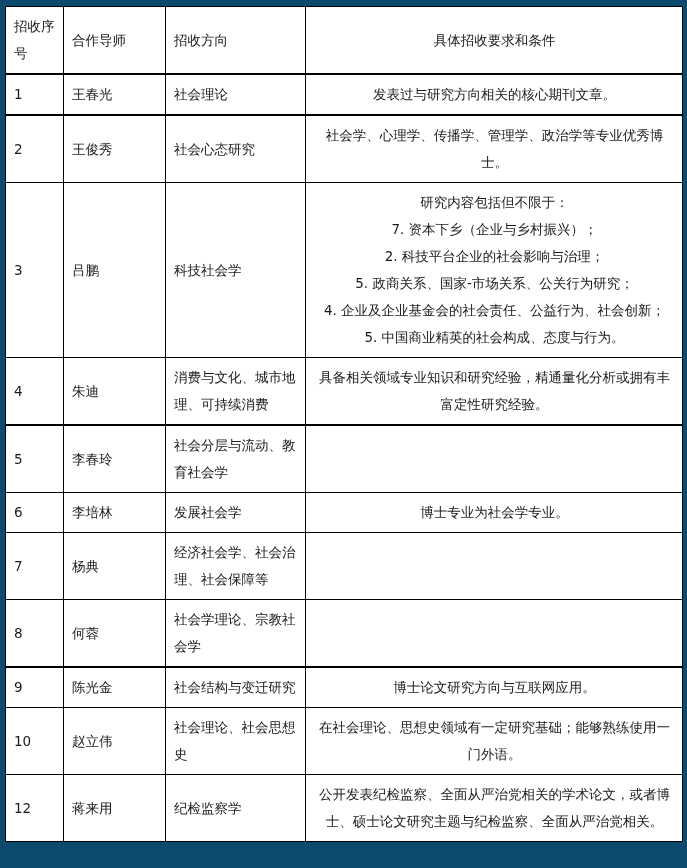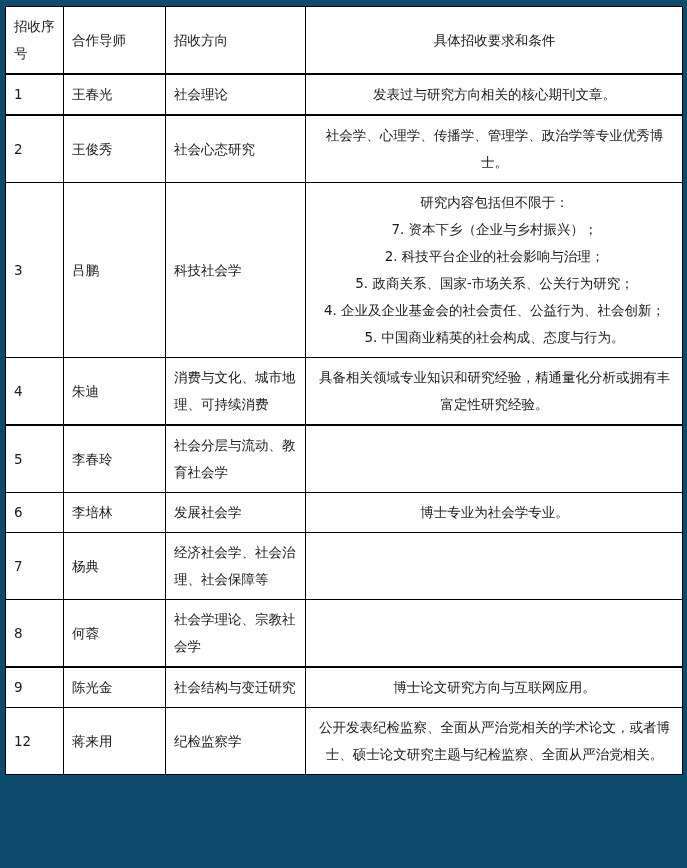--- a/index.html
+++ b/index.html
@@ -178,20 +178,30 @@
         <td class="seq">9</td>
         <td class="sup">陈光金</td>
         <td class="dir">社会结构与变迁研究</td>
         <td class="req">
           <span class="req-lines">
               <span>博士论文研究方向与互联网应用。</span>
             </span>
         </td>
       </tr>
 
+      <tr>
+        <td class="seq">10</td>
+        <td class="sup">赵立伟</td>
+        <td class="dir">社会理论、社会思想史</td>
+        <td class="req">
+          <span class="req-lines">
+              <span>在社会理论、思想史领域有一定研究基础；能够熟练使用一门外语。</span>
+            </span>
+        </td>
+      </tr>
 
 
       <tr>
         <td class="seq">12</td>
         <td class="sup">蒋来用</td>
         <td class="dir">纪检监察学</td>
         <td class="req">
           <span class="req-lines">
               <span>公开发表纪检监察、全面从严治党相关的学术论文，或者博士、硕士论文研究主题与纪检监察、全面从严治党相关。</span>
             </span>

